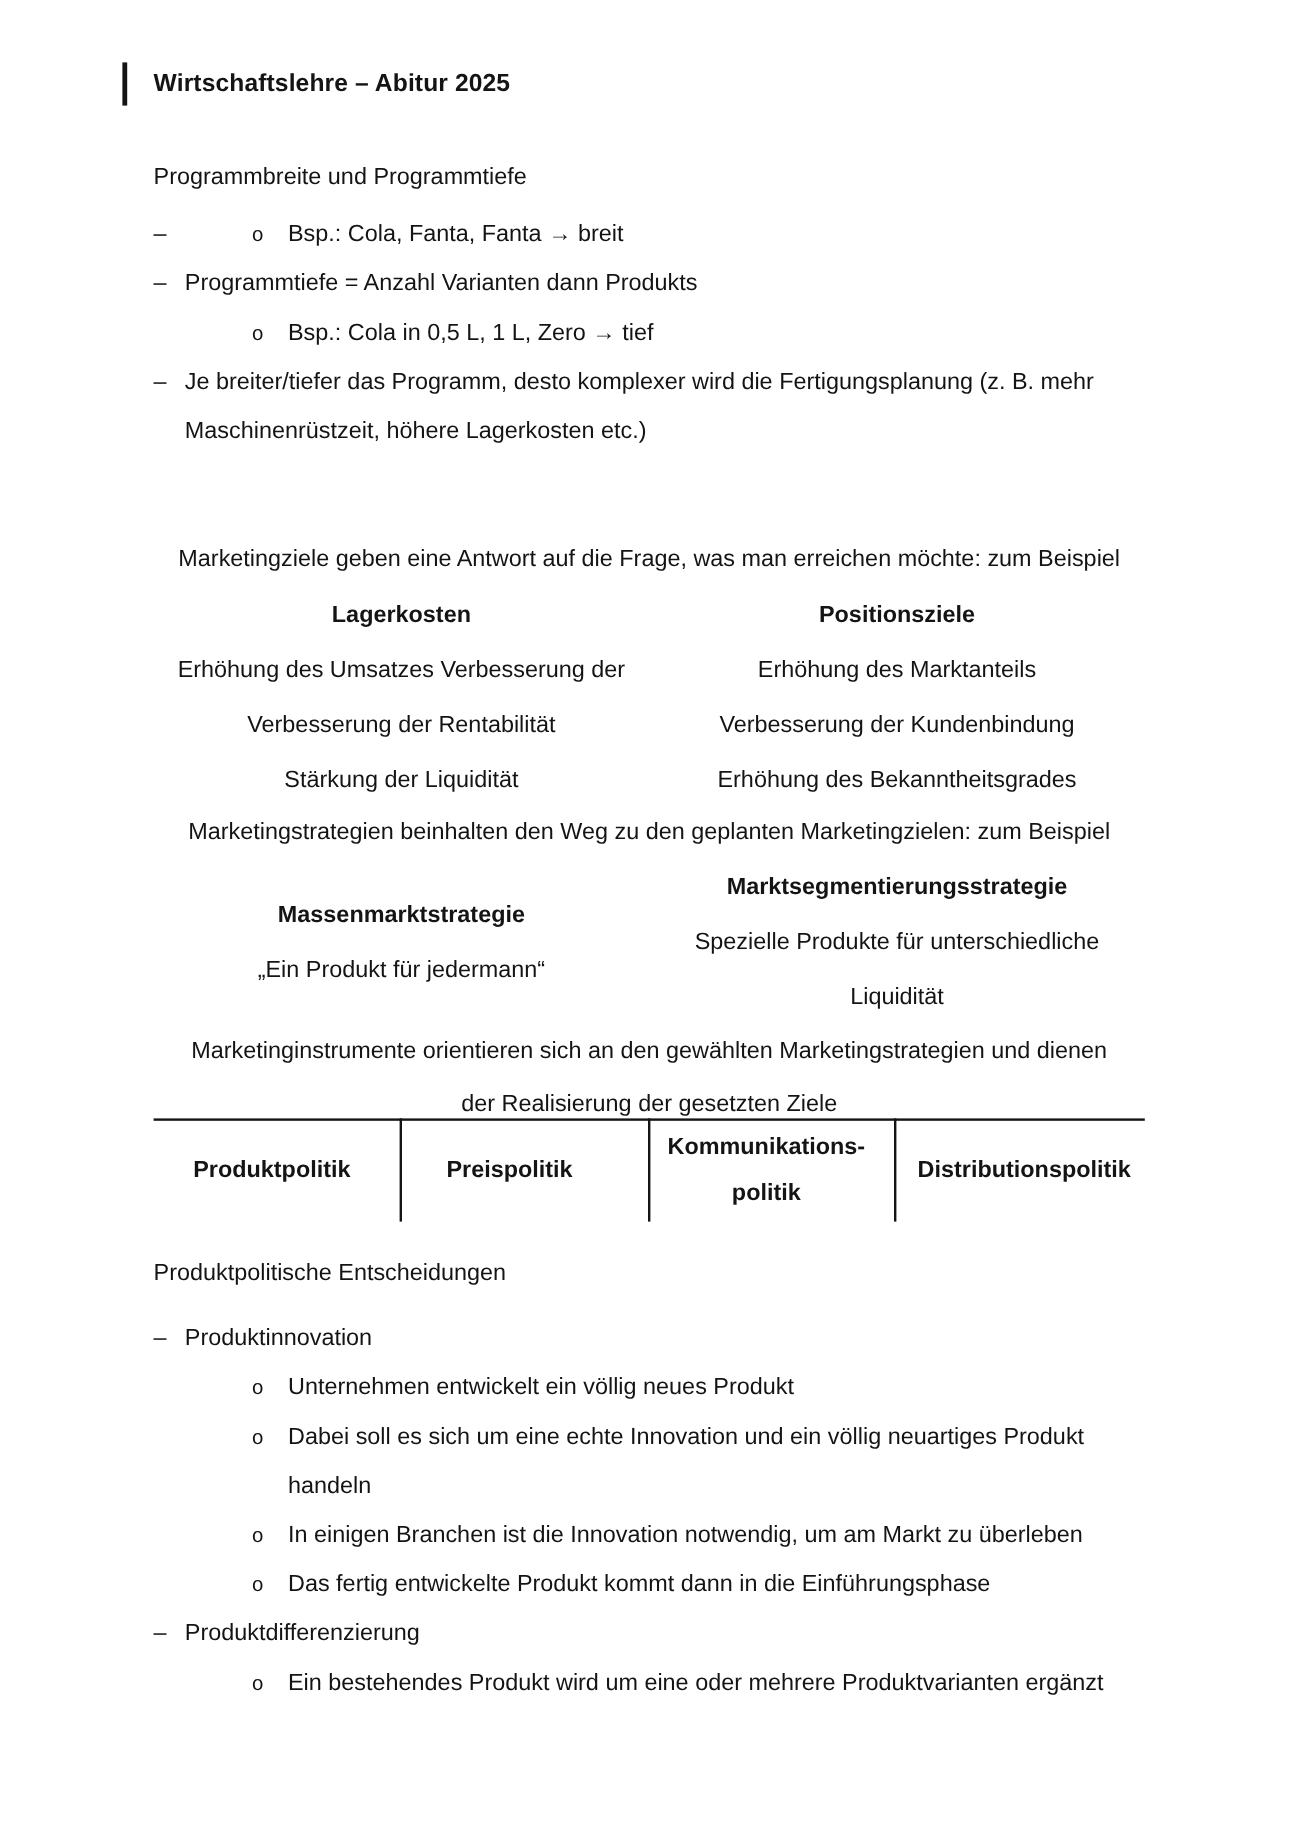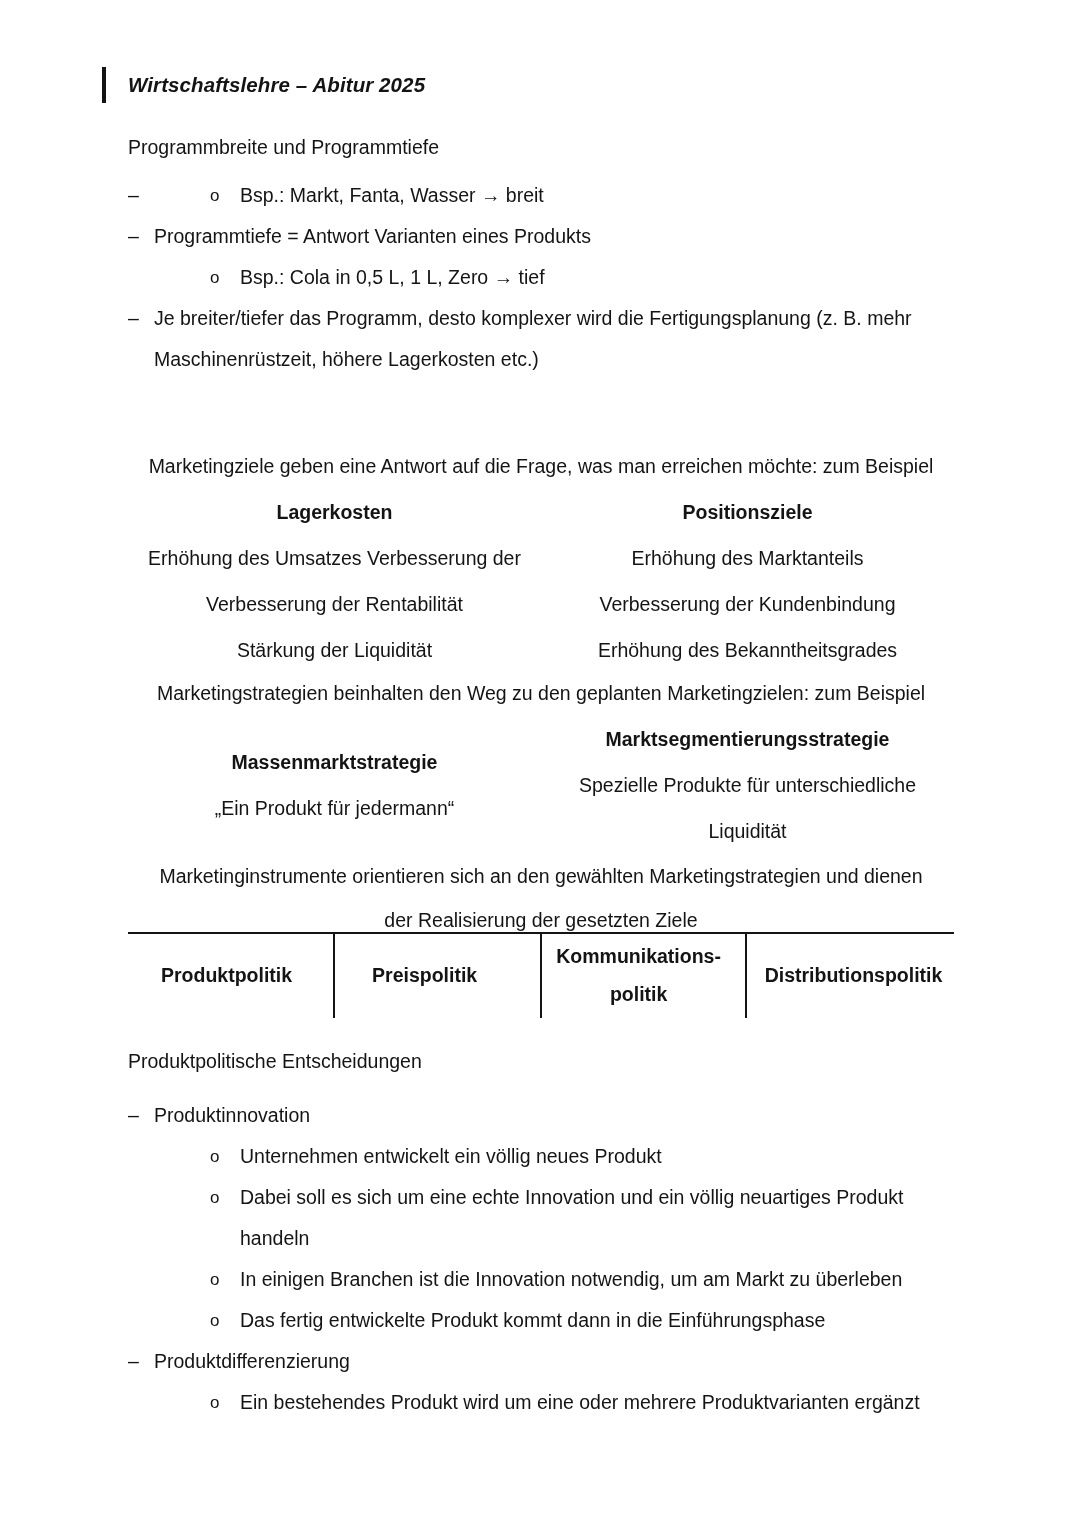--- a/index.html
+++ b/index.html
@@ -20,25 +20,24 @@
     position: relative;
     width: 1080px;
     height: 1527px;
     box-sizing: border-box;
   }
 
   
   .title-row {
     position: absolute;
     left: 0;
-    top: 67px;
+    top: 52px;
     width: 1080px;
     display: flex;
     align-items: center;
-    font-style: italic;
   }
   .title-bar {
     width: 4px;
     height: 36px;
     background: #141414;
     margin-left: 102px;
     flex: 0 0 auto;
   }
   .title-text {
     margin-left: 22px;
@@ -155,28 +154,28 @@
   </div>
 
   <div class="body-block" style="top:175px;">
     <ul class="lvl1">
 
       <li>
         <span class="marker-dash">–</span>
         <ul class="lvl2">
           <li>
             <span class="marker-circ">o</span>
-            <span class="li-text">Bsp.: Markt, Fanta, Wasser → breit</span>
-          </li>
-        </ul>
-      </li>
-
-      <li>
-        <span class="marker-dash">–</span>
-        <span class="li-text">Programmtiefe = Antwort Varianten eines Produkts</span>
+            <span class="li-text">Bsp.: Cola, Fanta, Fanta → breit</span>
+          </li>
+        </ul>
+      </li>
+
+      <li>
+        <span class="marker-dash">–</span>
+        <span class="li-text">Programmtiefe = Anzahl Varianten dann Produkts</span>
         <ul class="lvl2">
           <li>
             <span class="marker-circ">o</span>
             <span class="li-text">Bsp.: Cola in 0,5 L, 1 L, Zero → tief</span>
           </li>
         </ul>
       </li>
 
       <li>
         <span class="marker-dash">–</span>

